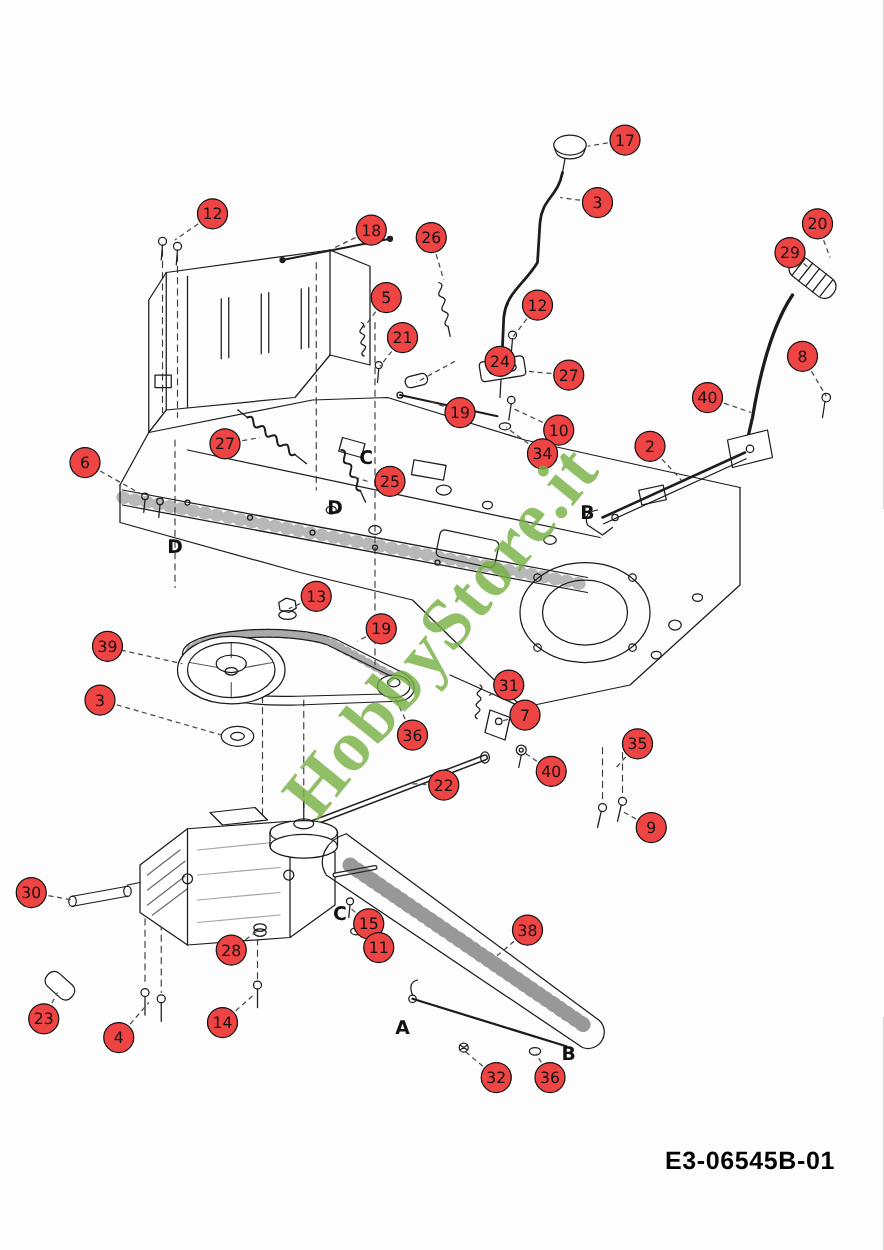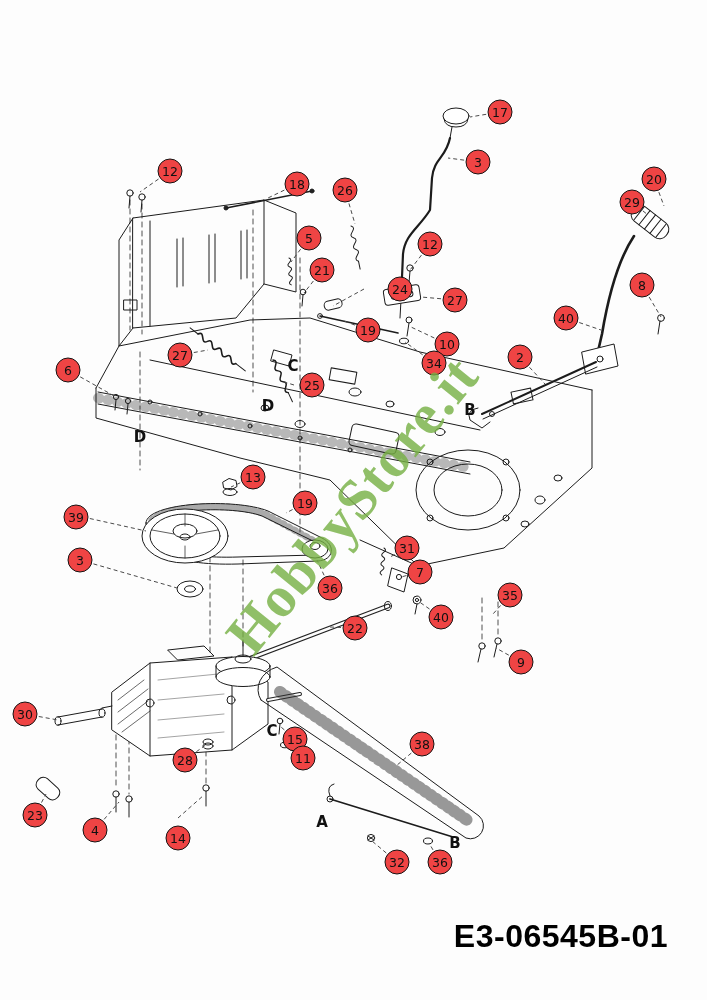--- a/index.html
+++ b/index.html
@@ -28,21 +28,21 @@
   #watermark {
     position:absolute; left:352px; top:505px; z-index:6;
     transform:translate(-50%,-50%) rotate(-51deg);
     font-family:"Liberation Serif", serif; font-weight:700;
     font-size:58px; letter-spacing:1px; white-space:nowrap;
     opacity:0.8; pointer-events:none;
   }
   #part-number {
     position:absolute; right:39px; top:918px; z-index:5;
     font-family:"Liberation Sans", sans-serif; font-weight:700;
-    font-size:32px; color:#000; letter-spacing:0.5px;
+    font-size:20px; color:#000; letter-spacing:0.5px;
   }
 </style>
 </head>
 <body>
 
 <div class="page">
 
   <svg id="drawing" width="707" height="1000" viewBox="0 0 707 1000">
     <g stroke="#1c1c1c" fill="none" stroke-width="1" stroke-linecap="round" stroke-linejoin="round">
 
@@ -321,38 +321,38 @@
       <div class="callout" style="left: 642px; top: 285px;">8</div>
       <div class="callout" style="left: 566px; top: 318px;">40</div>
       <div class="callout" style="left: 368px; top: 330px;">19</div>
       <div class="callout" style="left: 447px; top: 344px; text-align: center;">10</div>
       <div class="callout" style="left: 434px; top: 363px;">34</div>
       <div class="callout" style="left: 520px; top: 357px;">2</div>
       <div class="callout" style="left: 180px; top: 355px;">27</div>
       <div class="callout" style="left: 312px; top: 385px; text-align: center;">25</div>
       <div class="callout" style="left: 68px; top: 370px;">6</div>
       <div class="callout" style="left: 253px; top: 477px;">13</div>
-      <div class="callout" style="left: 76px; top: 517px; text-align: center;">39</div>
+      <div class="callout" style="left: 86px; top: 517px; text-align: center;">39</div>
       <div class="callout" style="left: 305px; top: 503px;">19</div>
       <div class="callout" style="left: 80px; top: 560px;">3</div>
       <div class="callout" style="left: 330px; top: 588px;">36</div>
       <div class="callout" style="left: 407px; top: 548px;">31</div>
       <div class="callout" style="left: 420px; top: 572px;">7</div>
       <div class="callout" style="left: 441px; top: 617px;">40</div>
       <div class="callout" style="left: 510px; top: 595px;">35</div>
       <div class="callout" style="left: 521px; top: 662px;">9</div>
       <div class="callout" style="left: 355px; top: 628px;">22</div>
       <div class="callout" style="left: 25px; top: 714px;">30</div>
       <div class="callout" style="left: 185px; top: 760px;">28</div>
       <div class="callout" style="left: 295px; top: 739px;">15</div>
       <div class="callout" style="left: 303px; top: 758px;">11</div>
       <div class="callout" style="left: 422px; top: 744px;">38</div>
       <div class="callout" style="left: 35px; top: 815px;">23</div>
       <div class="callout" style="left: 95px; top: 830px;">4</div>
-      <div class="callout" style="left: 178px; top: 818px; margin-top: 20px;">14</div>
+      <div class="callout" style="left: 178px; top: 818px;">14</div>
       <div class="callout" style="left: 397px; top: 862px;">32</div>
       <div class="callout" style="left: 440px; top: 862px;">36</div>
       <div class="letterlabel" style="left: 293px; top: 366px;">C</div>
       <div class="letterlabel" style="left: 268px; top: 406px;">D</div>
       <div class="letterlabel" style="left: 140px; top: 437px;">D</div>
       <div class="letterlabel" style="left: 470px; top: 410px;">B</div>
       <div class="letterlabel" style="left: 272px; top: 731px;">C</div>
       <div class="letterlabel" style="left: 322px; top: 822px;">A</div>
       <div class="letterlabel" style="left: 455px; top: 843px;">B</div>
     </div>

